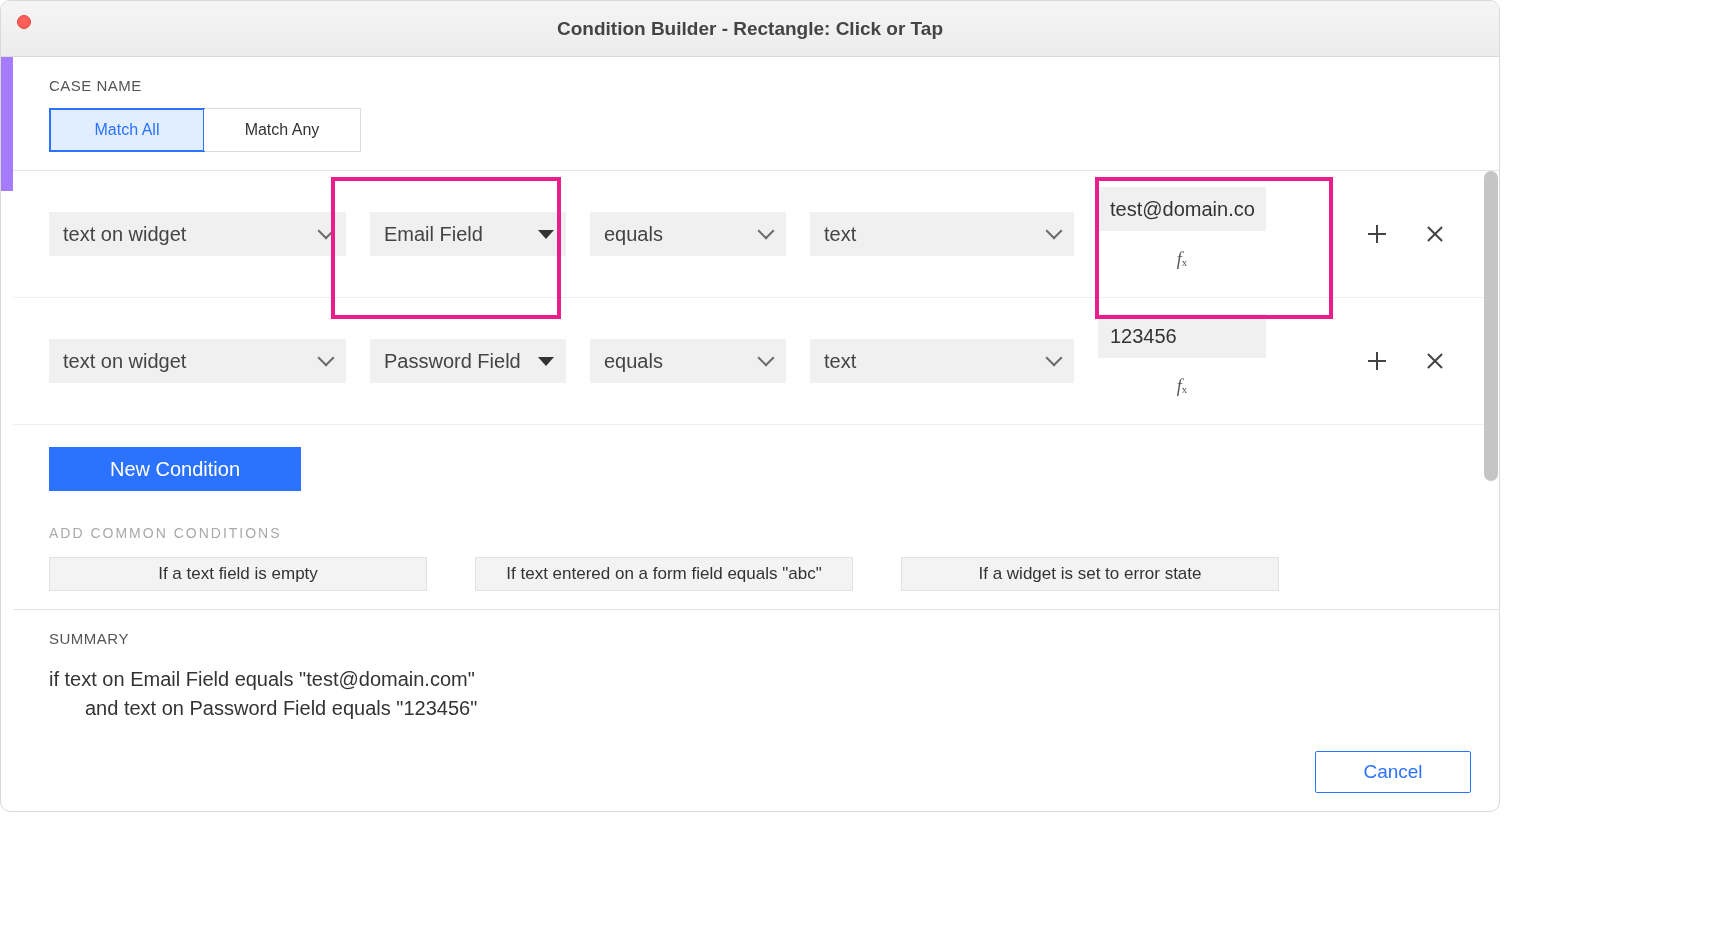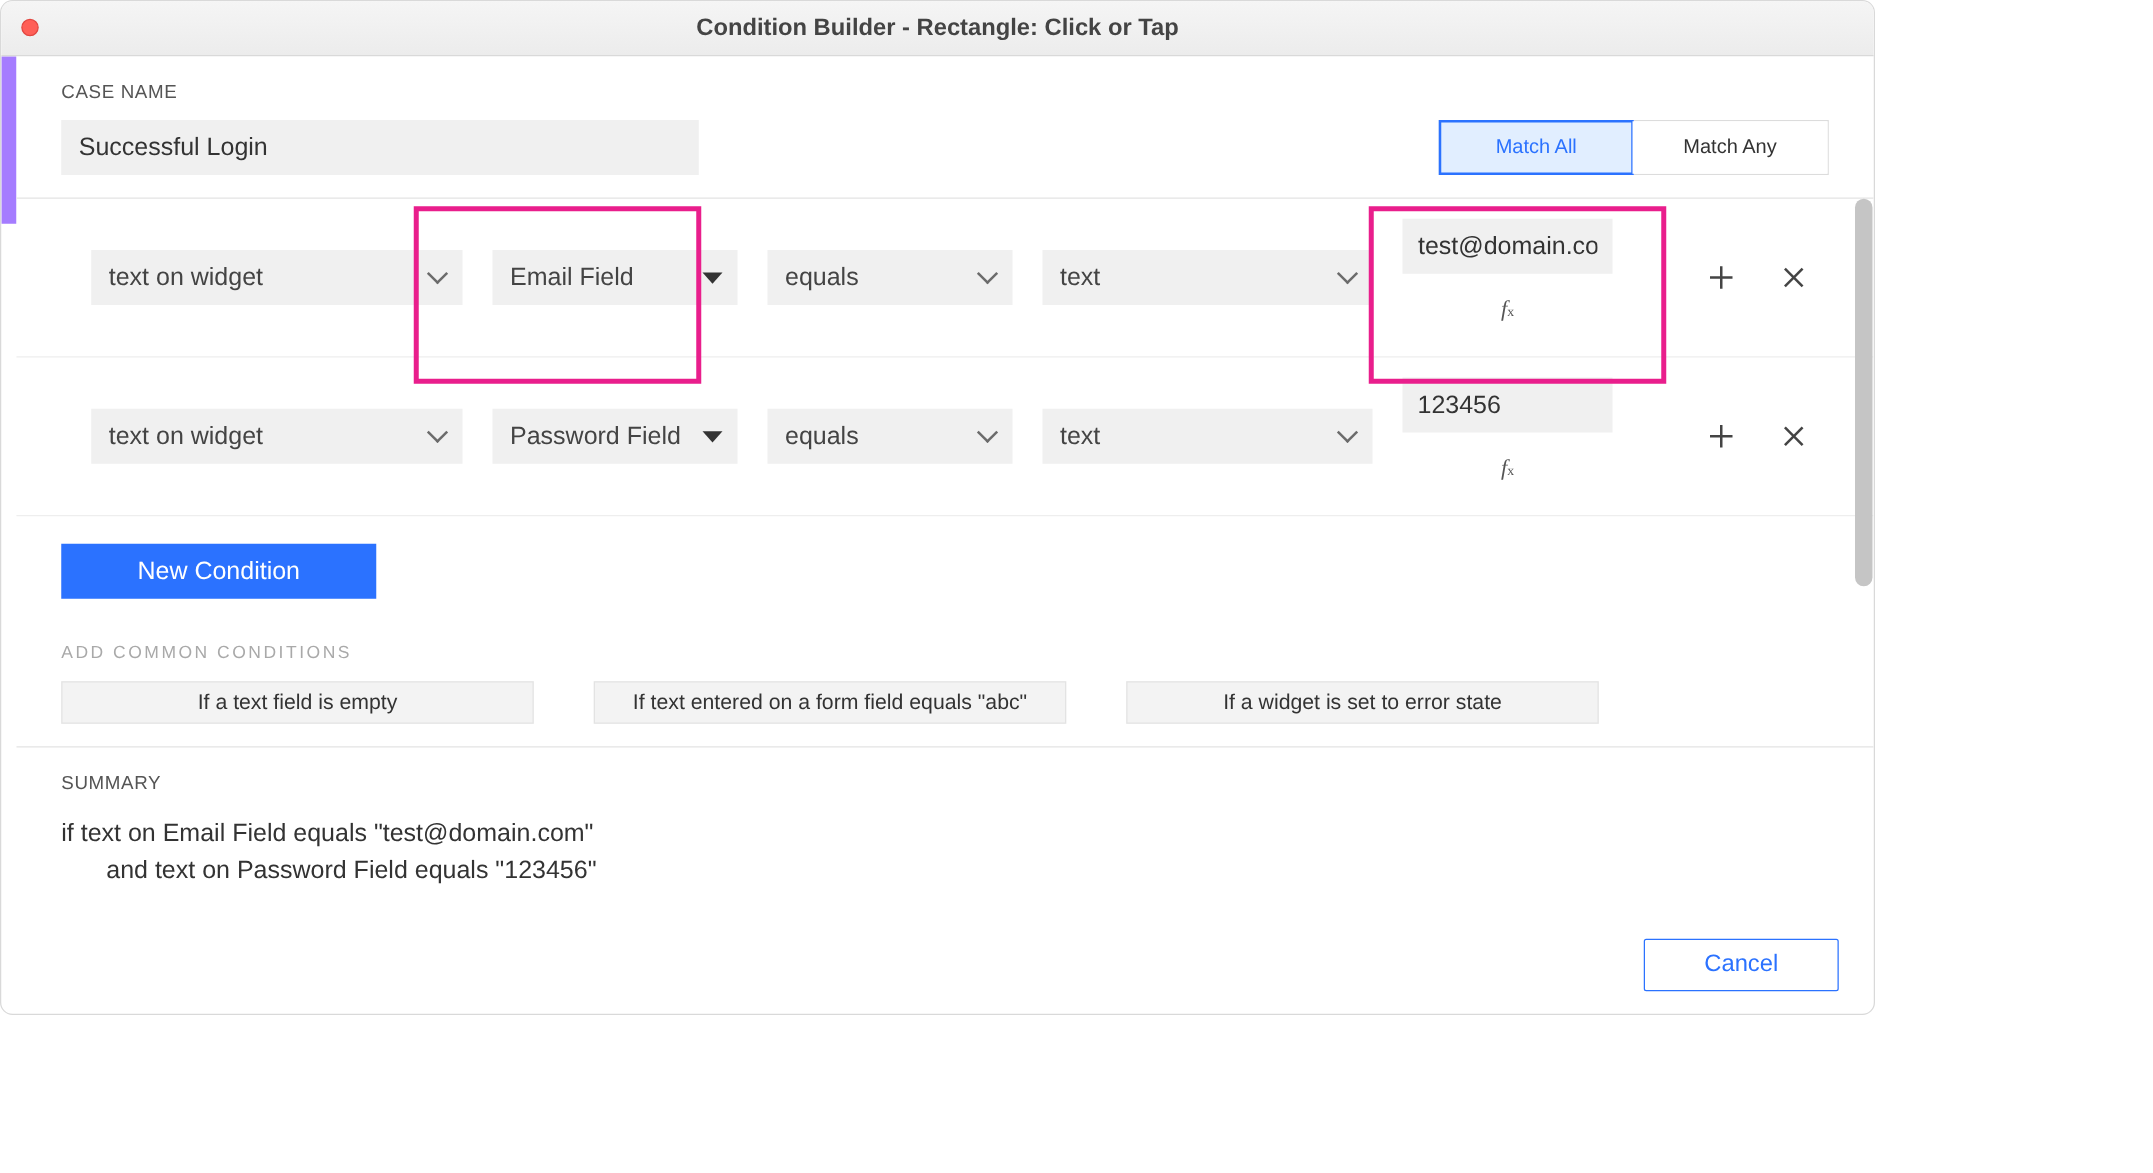--- a/index.html
+++ b/index.html
@@ -15,21 +15,21 @@
     height: 812px;
     border: 1px solid #d9d9d9;
     border-radius: 10px;
     overflow: hidden;
     position: relative;
     display: flex;
     flex-direction: column;
     background: #fff;
   }
   .titlebar {
-    height: 44px;
+    height: 56px;
     background: linear-gradient(#f5f5f5,#ececec);
     border-bottom: 1px solid #d9d9d9;
     display: flex;
     align-items: center;
     justify-content: center;
     position: relative;
   }
   .close-dot {
     position: absolute;
     left: 16px;
@@ -144,21 +144,21 @@
     background: #f0f0f0;
     display: flex;
     align-items: center;
     justify-content: space-between;
     padding: 0 12px 0 14px;
     font-size: 20px;
     color: #444;
     cursor: pointer;
     position: relative;
   }
-  .dropdown.w260 { width: 297px; margin-left: 24px; }
+  .dropdown.w260 { width: 297px; }
   .dropdown.w210 { width: 196px; }
   .dropdown.w274 { width: 264px; }
   .value-cell {
     display: flex;
     align-items: center;
     gap: 6px;
     flex-direction: column;
   }
   .value-input {
     width: 168px;
@@ -337,21 +337,20 @@
   </div>
 
   <div class="content">
     <div class="left-accent"></div>
 
     <div class="main">
 
       <div class="case-area">
         <div class="case-label">CASE NAME</div>
         <div class="case-row">
-          <input class="input" value="Successful Login" style="">
           <div class="match-group">
             <div class="match-btn active">Match All</div>
             <div class="match-btn">Match Any</div>
           </div>
         </div>
       </div>
 
       <div class="conditions-wrap">
 
         <div class="cond-row">

